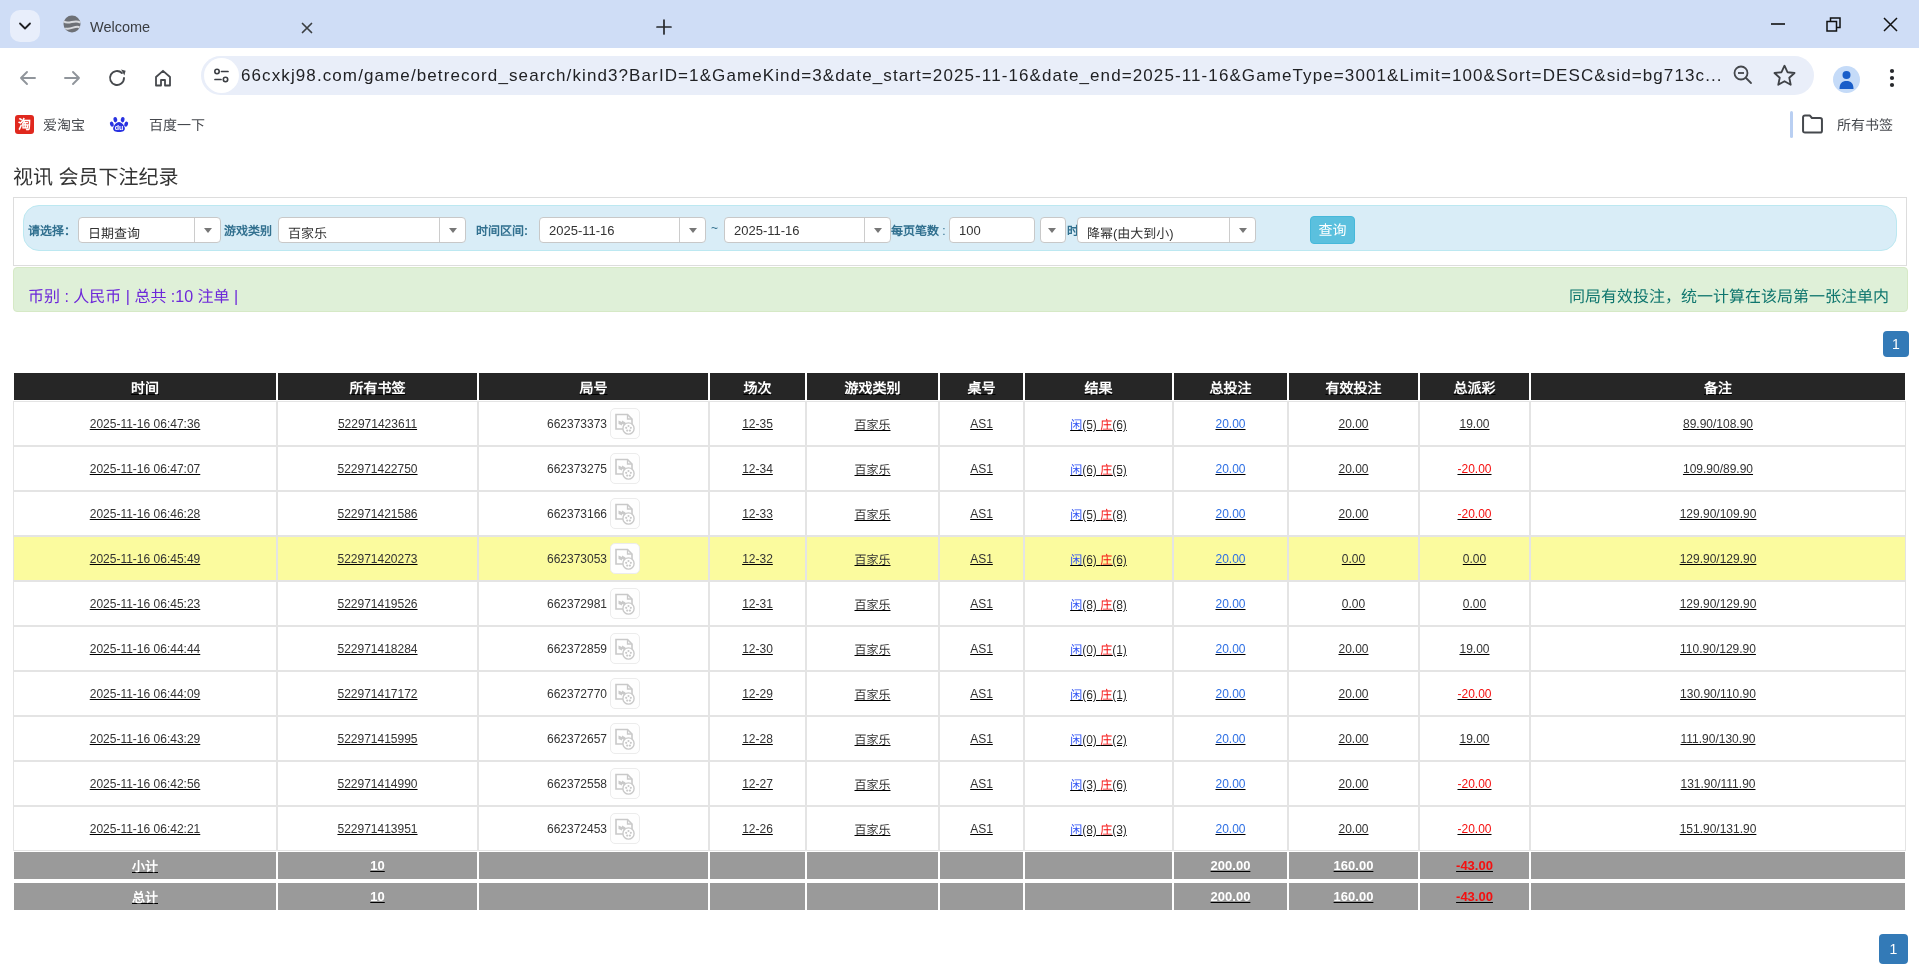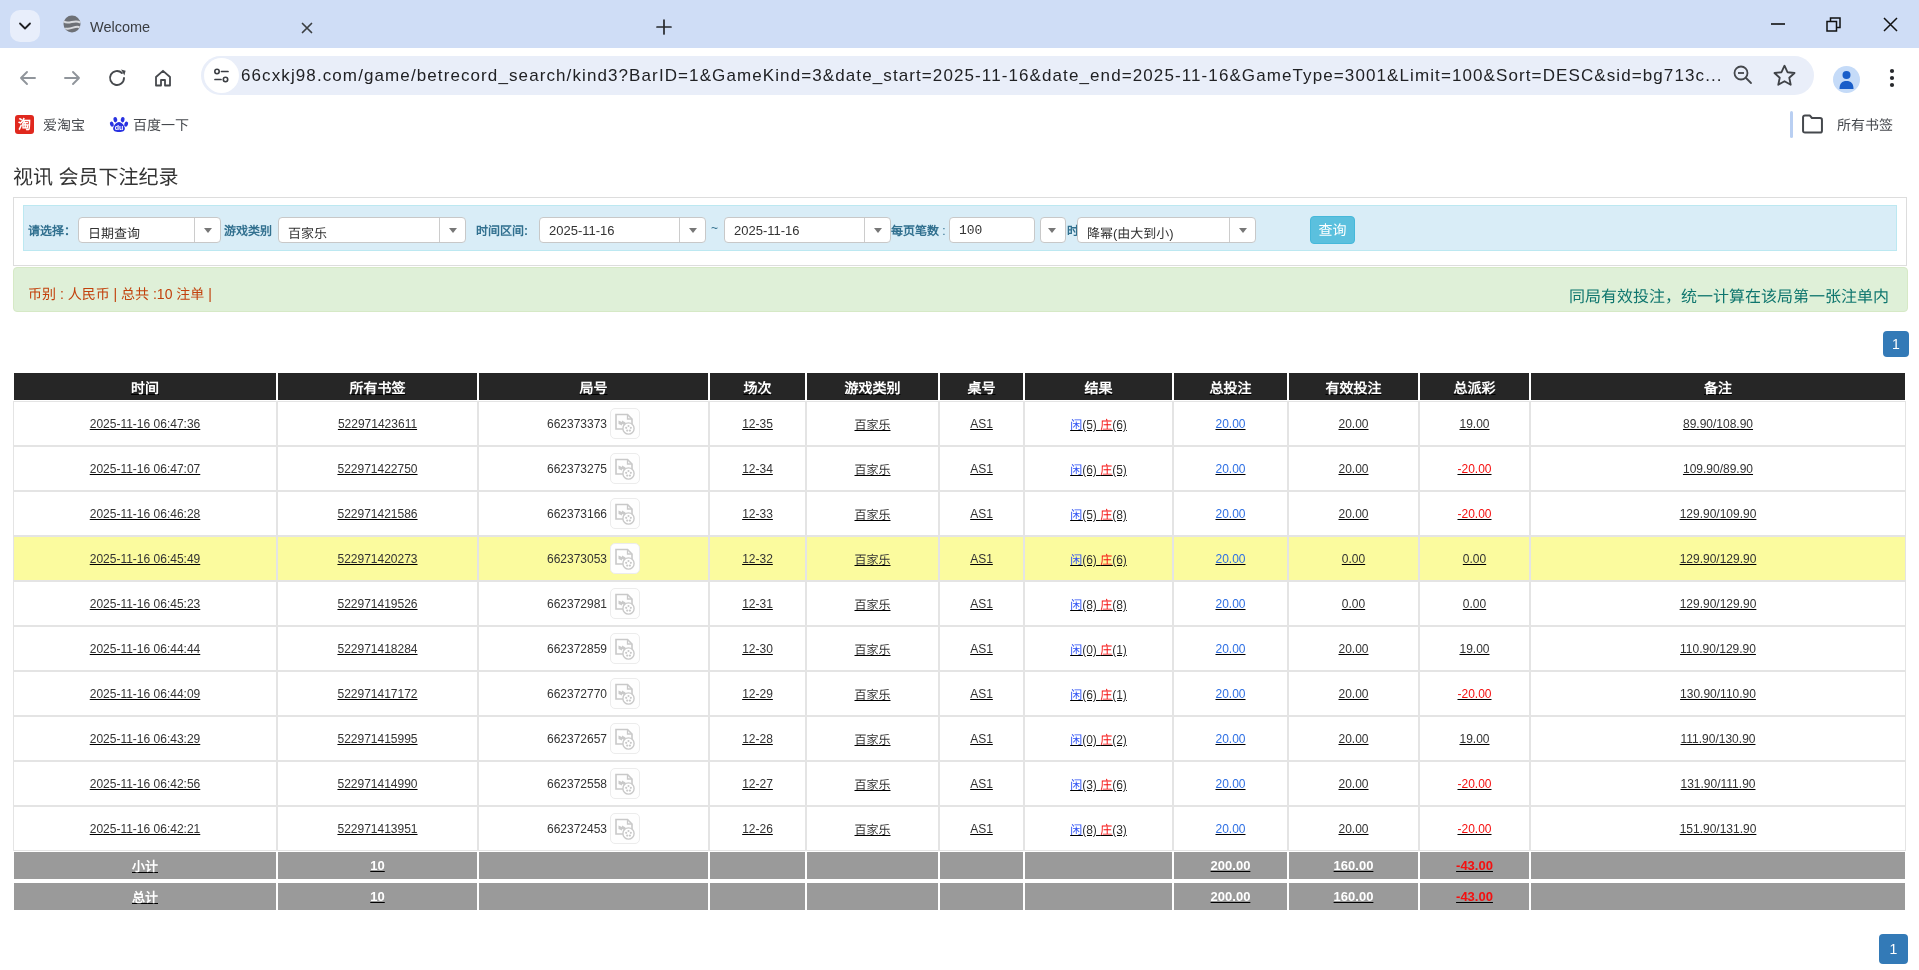--- a/index.html
+++ b/index.html
@@ -37,29 +37,29 @@
 
 #bkbar { position:absolute; left:0; top:102px; width:1919px; height:44px; background:#fff; }
 .bk { position:absolute; top:0; height:44px; display:flex; align-items:center; font-size:14px; color:#45484d; }
 #taoicon { width:19px; height:19px; background:#e0281e; border-radius:3px; color:#fff; font-size:13px; line-height:19px; text-align:center; font-weight:bold; }
 #bksep { position:absolute; left:1790px; top:9px; width:3px; height:27px; background:#b9cff2; border-radius:2px; }
 
 
 #page { position:absolute; left:0; top:146px; width:1919px; height:824px; background:#fff; }
 #ptitle { position:absolute; left:13px; top:15px; font-size:20px; color:#333; }
 #fwrap { position:absolute; left:13px; top:51px; width:1894px; height:69px; background:#fff; border:1px solid #ddd; }
-#fbar { position:absolute; left:9px; top:7px; width:1874px; height:46px; background:#d9edf7; border:1px solid #bce8f1; border-radius:0; }
+#fbar { position:absolute; left:9px; top:7px; width:1874px; height:46px; background:#d9edf7; border:1px solid #bce8f1; border-radius:16px; }
 .flabel { position:absolute; top:15px; font-size:12px; font-weight:bold; color:#31708f; white-space:nowrap; }
 .combo { position:absolute; top:11px; height:26px; background:#fff; border:1px solid #c8c8c8; border-radius:4px; }
 .combo .txt { position:absolute; left:9px; top:5px; font-size:13px; color:#333; white-space:nowrap; }
 .combo .arr { position:absolute; right:0; top:0; width:26px; height:24px; border-left:1px solid #ccc; }
 .combo .arr:after { content:""; position:absolute; left:9px; top:10px; border-left:4.5px solid transparent; border-right:4.5px solid transparent; border-top:5.5px solid #777; }
 #qbtn { position:absolute; left:1286px; top:10px; width:45px; height:28px; background:#5bc0de; border:1px solid #46b8da; border-radius:4px; color:#fff; font-size:14px; text-align:center; line-height:26px; }
 #gbar { position:absolute; left:13px; top:121px; width:1895px; height:45px; background:#dff0d8; border:1px solid #d6e9c6; border-radius:4px; }
-#gbar .lft { position:absolute; left:14px; top:15px; font-size:14px; color:#c2410c; }
+#gbar .lft { position:absolute; left:14px; top:15px; font-size:16px; color:#6d28d9; }
 #gbar .rgt { position:absolute; right:18px; top:15px; font-size:16px; color:#0f766e; }
 .pgbtn { position:absolute; background:#337ab7; border-radius:4px; color:#fff; text-align:center; font-size:14px; }
 #pgtop { left:1883px; top:185px; width:26px; height:26px; line-height:26px; }
 #pgbot { left:1879px; top:788px; width:29px; height:30px; line-height:30px; }
 
 
 #btable { position:absolute; left:13px; top:226px; border-collapse:separate; border-spacing:0; table-layout:fixed;text-decoration:underline; }
 #btable th, #btable td { box-sizing:border-box; }
 #btable th { background:#262626; color:#fff; font-size:14px; font-weight:bold; border:1px solid #fff; height:29px; text-align:center; }
 #btable td { border:1px solid #e4e4e4; height:45px; text-align:center; font-size:12px; color:#333; background:#fff; }
@@ -163,21 +163,21 @@
       </div>
   <div class="bk" style="left:109px">
         <svg width="20" height="20" viewBox="0 0 24 24">
           <ellipse cx="7.6" cy="6.8" rx="2.3" ry="3.3" fill="#2932e1" transform="rotate(-12 7.6 6.8)"></ellipse>
           <ellipse cx="16.4" cy="6.8" rx="2.3" ry="3.3" fill="#2932e1" transform="rotate(12 16.4 6.8)"></ellipse>
           <ellipse cx="3.4" cy="12.2" rx="2.2" ry="3.1" fill="#2932e1" transform="rotate(-22 3.4 12.2)"></ellipse>
           <ellipse cx="20.6" cy="12.2" rx="2.2" ry="3.1" fill="#2932e1" transform="rotate(22 20.6 12.2)"></ellipse>
           <path d="M12 9.6 C15.5 9.6,19 14.5,19 17.5 C19 20.6,16.5 21.6,12 21.6 C7.5 21.6,5 20.6,5 17.5 C5 14.5,8.5 9.6,12 9.6 Z" fill="#2932e1"></path>
           <text x="12" y="19.3" font-size="8.5" font-weight="bold" fill="#fff" text-anchor="middle" font-family="Liberation Sans, sans-serif">du</text>
         </svg>
-        <span style="margin-left:4px">百度一下</span>
+        <span style="margin-left:20px">百度一下</span>
       </div>
   <div id="bksep"></div>
   <div class="bk" style="left:1801px">
         <svg width="23" height="20" viewBox="0 0 20 18">
           <path d="M1.5 3 C1.5 2,2.2 1.3,3.2 1.3 H7.5 L9.5 3.6 H16.8 C17.8 3.6,18.5 4.3,18.5 5.3 V15 C18.5 16,17.8 16.7,16.8 16.7 H3.2 C2.2 16.7,1.5 16,1.5 15 Z" fill="none" stroke="#45484d" stroke-width="1.8" stroke-linejoin="round"></path>
         </svg>
         <span style="margin-left:13px">所有书签</span>
       </div>
 </div>
 
@@ -199,21 +199,21 @@
       <div class="combo" style="left:515px;width:167px">
             <span class="txt">2025-11-16</span>
             <span class="arr"></span>
           </div>
       <span class="flabel" style="left:687px;font-weight:normal;color:#31708f">~</span>
       <div class="combo" style="left:700px;width:167px">
             <span class="txt">2025-11-16</span>
             <span class="arr"></span>
           </div>
       <span class="flabel" style="left:867px">每页笔数 <span style="font-weight:normal">:</span></span>
-      <div class="combo" style="left:925px;width:86px;font-family:Liberation Mono, monospace;">
+      <div class="combo" style="left:925px;width:86px;">
             <span class="txt">100</span>
           </div>
       <div class="combo" style="left:1016px;width:26px">
             <span class="arr" style="border-left:none"></span>
           </div>
       <span class="flabel" style="left:1043px">时间排序：</span>
       <div class="combo" style="left:1053px;width:179px">
             <span class="txt">降幂(由大到小)</span>
             <span class="arr"></span>
           </div>

